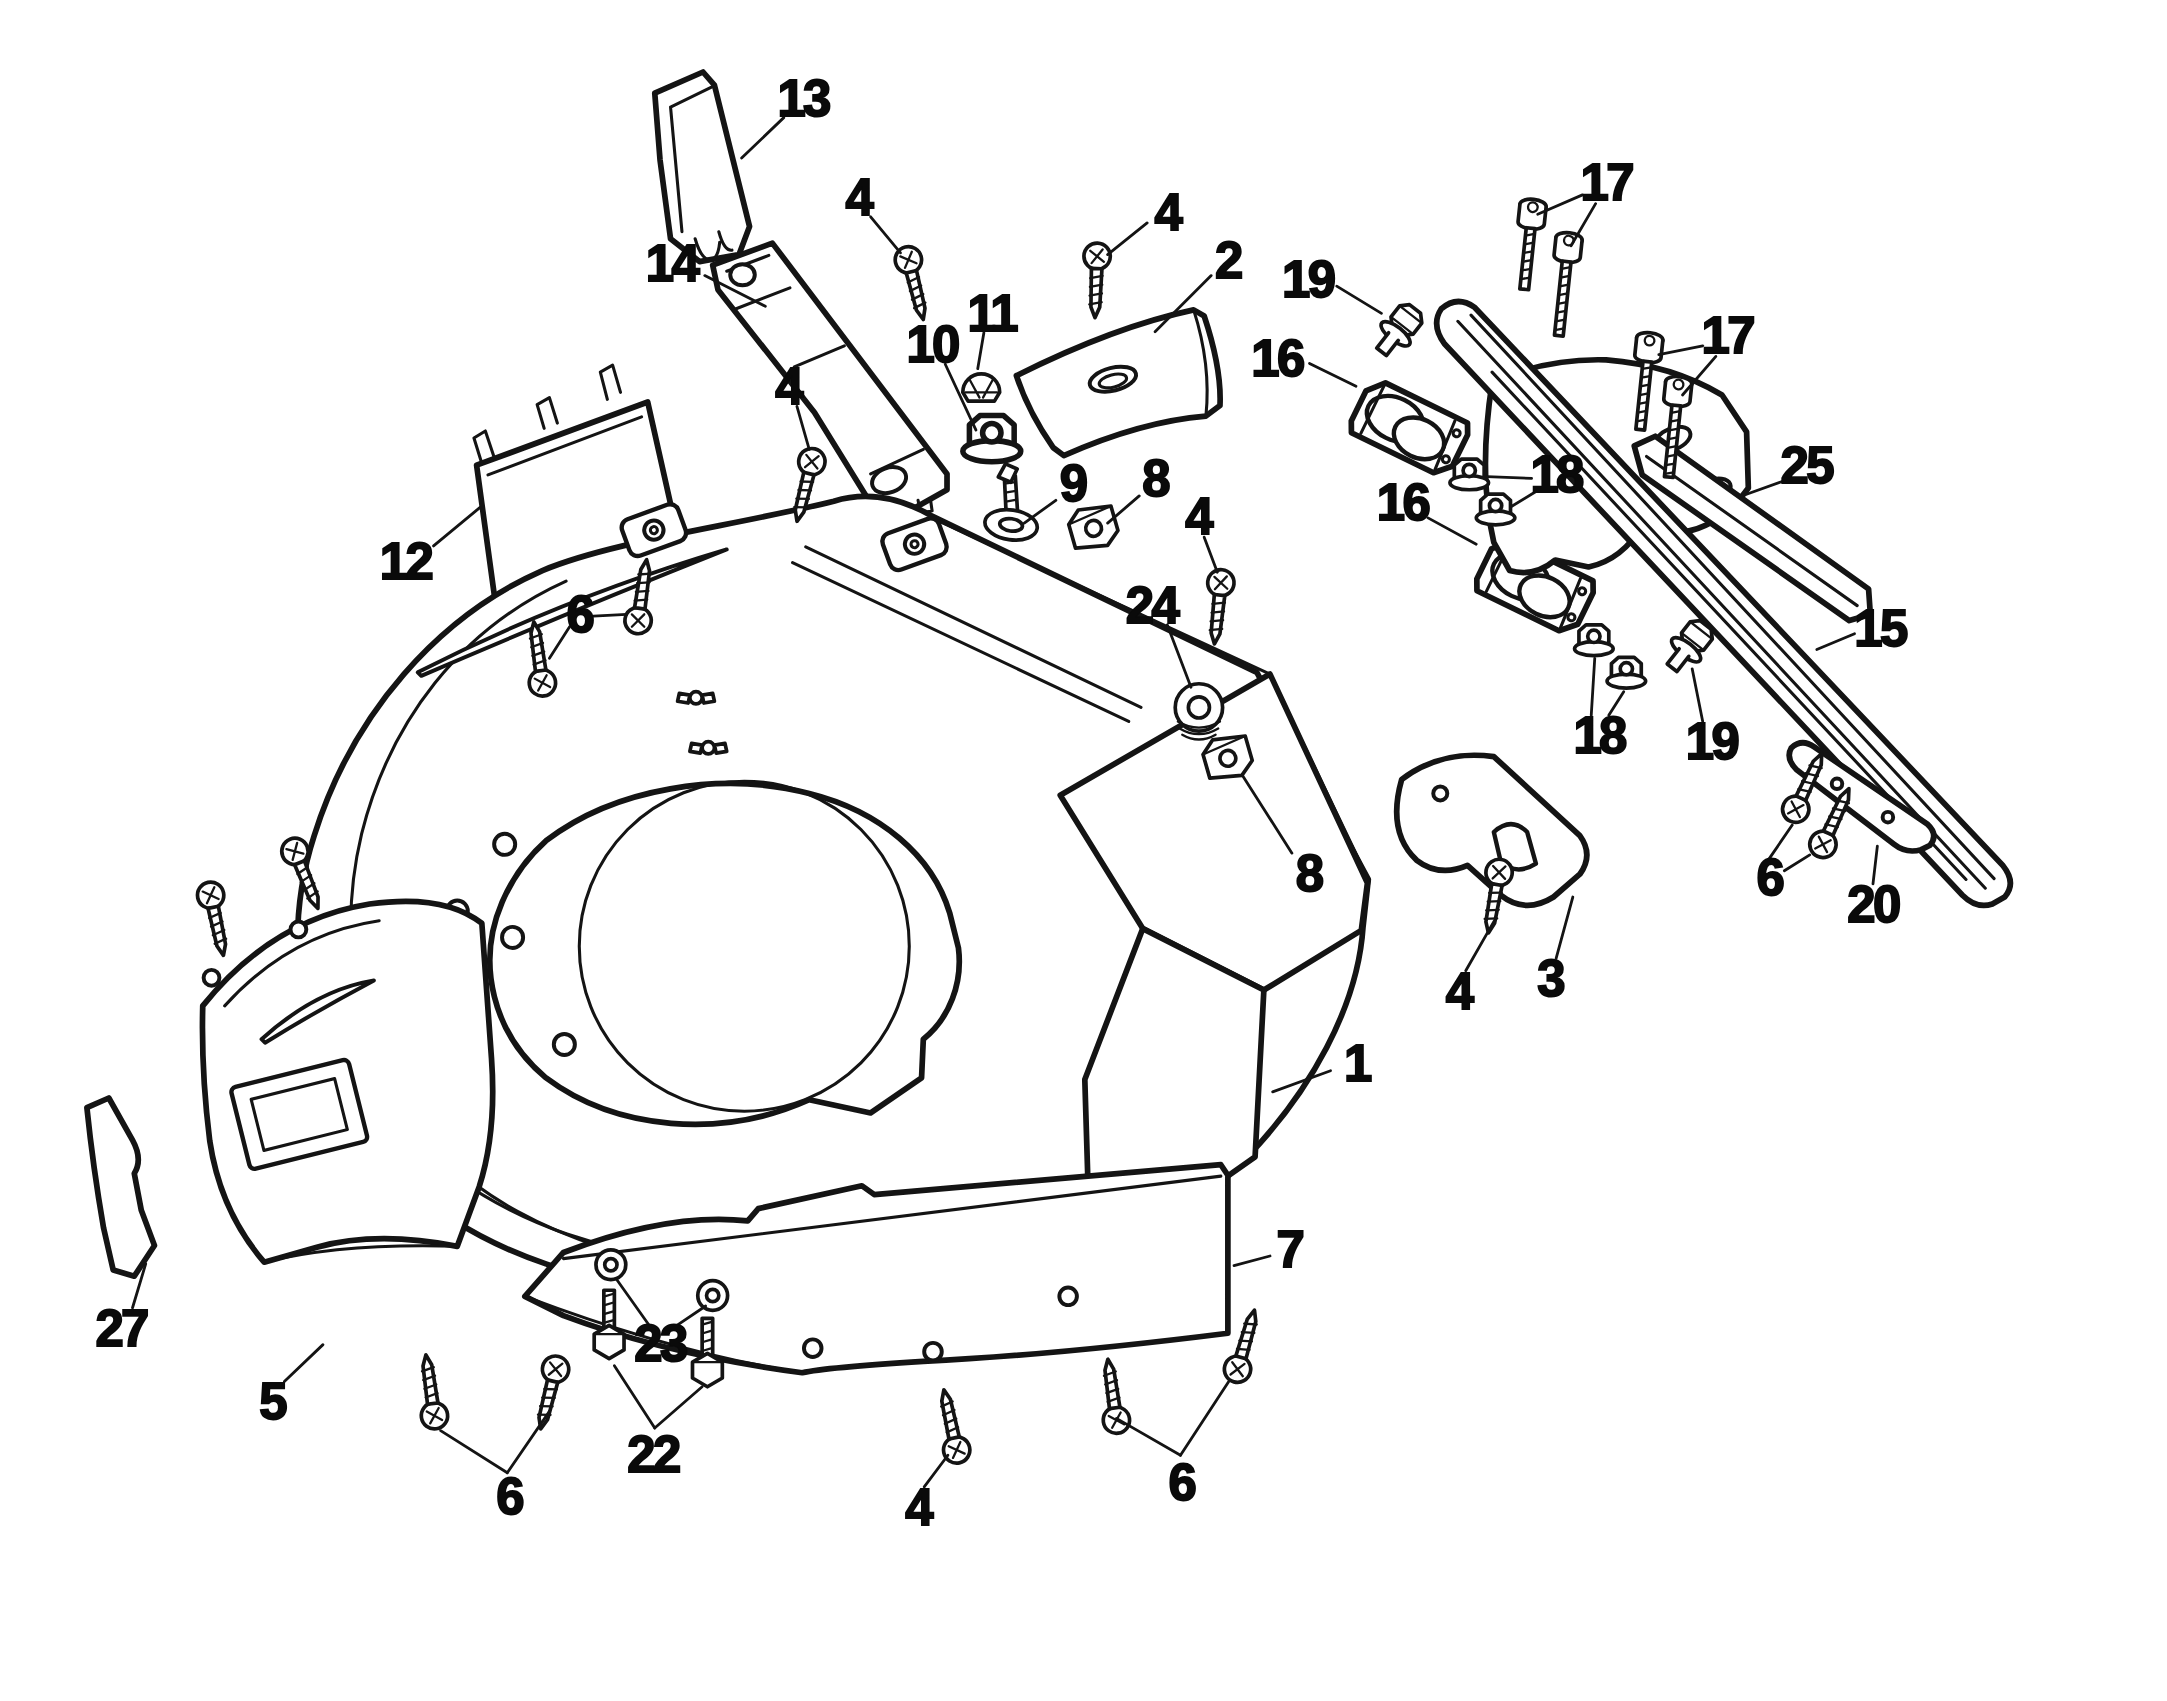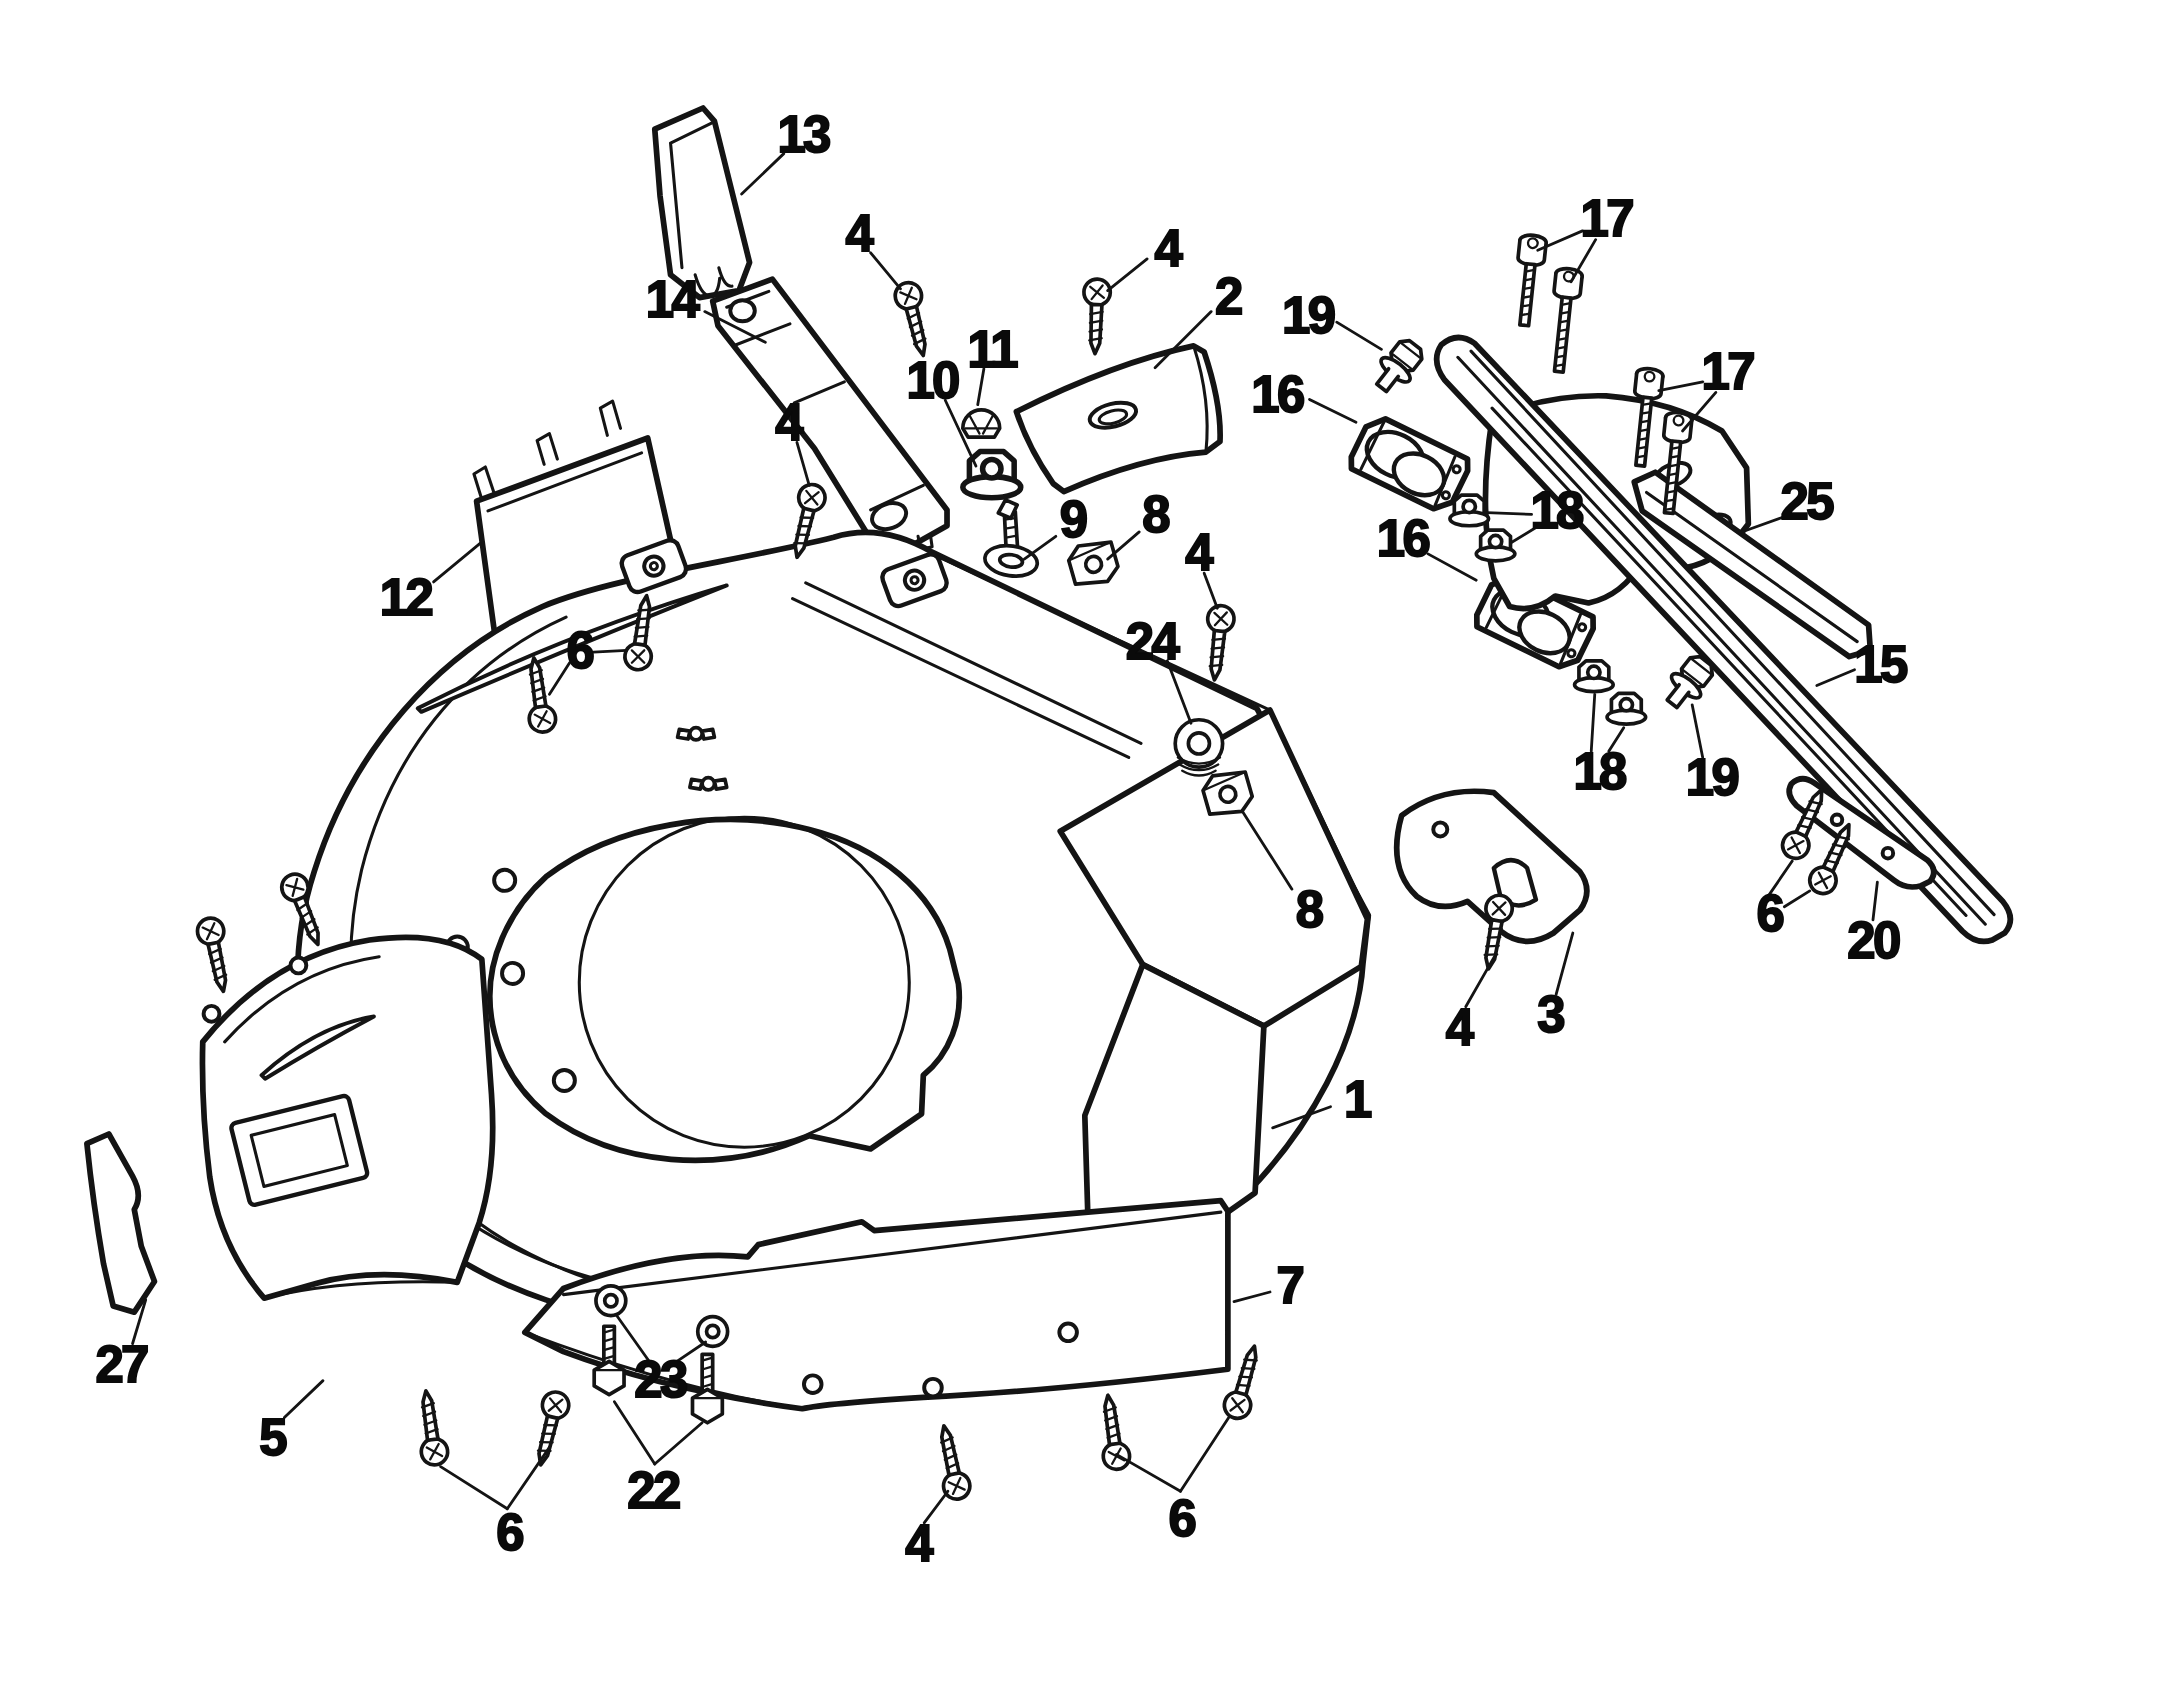--- a/index.html
+++ b/index.html
@@ -1,17 +1,17 @@
 <!DOCTYPE html>
 <html style="font-size:14px"><head>
 <meta charset="utf-8">
 <style>
   html,body{margin:0;padding:0;background:#ffffff;}
   body{width:2167px;height:1701px;position:relative;font-family:"Liberation Sans",sans-serif;}
-  #stage{position:absolute;inset:0;margin-top:36px;}
+  #stage{position:absolute;inset:0;}
   svg{display:block;}
   .part{fill:#ffffff;stroke:#141414;stroke-width:6.5;stroke-linejoin:round;stroke-linecap:round;}
   .detail{fill:none;stroke:#141414;stroke-width:3.5;stroke-linejoin:round;stroke-linecap:round;}
   .hole{fill:#ffffff;stroke:#141414;stroke-width:4.5;}
   .leader{fill:none;stroke:#141414;stroke-width:3.2;stroke-linecap:round;}
   .callout{font-family:"Liberation Sans",sans-serif;font-weight:bold;font-size:58px;letter-spacing:-3px;
            fill:#0a0a0a;stroke:#0a0a0a;stroke-width:2.2;paint-order:stroke;text-anchor:middle;}
   .fast{stroke:#141414;stroke-width:4.2;fill:#ffffff;stroke-linejoin:round;stroke-linecap:round;}
   .fastthin{stroke:#141414;stroke-width:2.6;fill:none;stroke-linecap:round;}
 </style>

